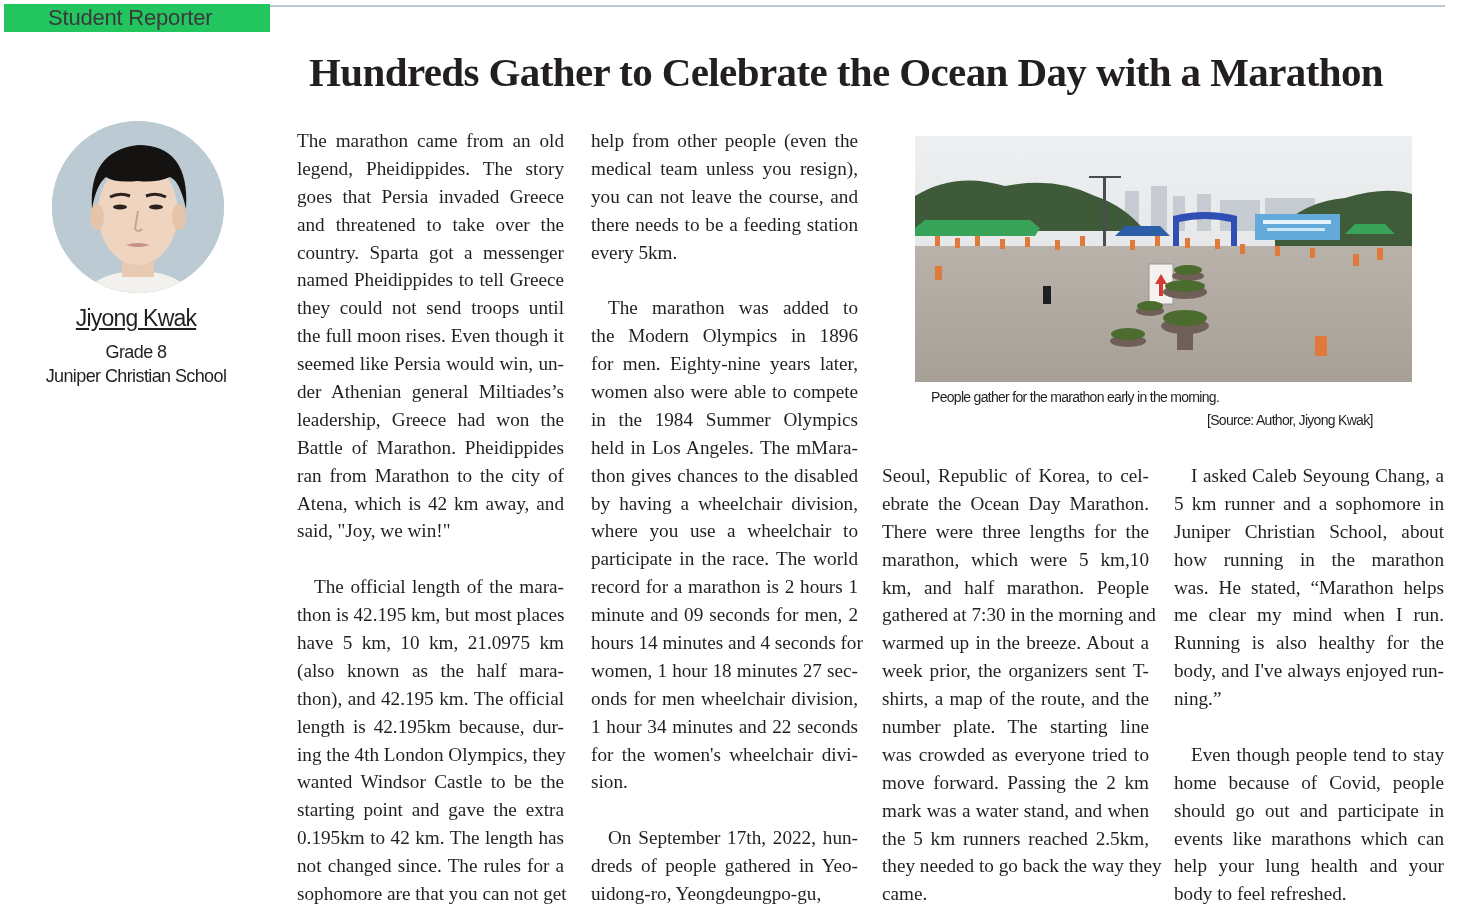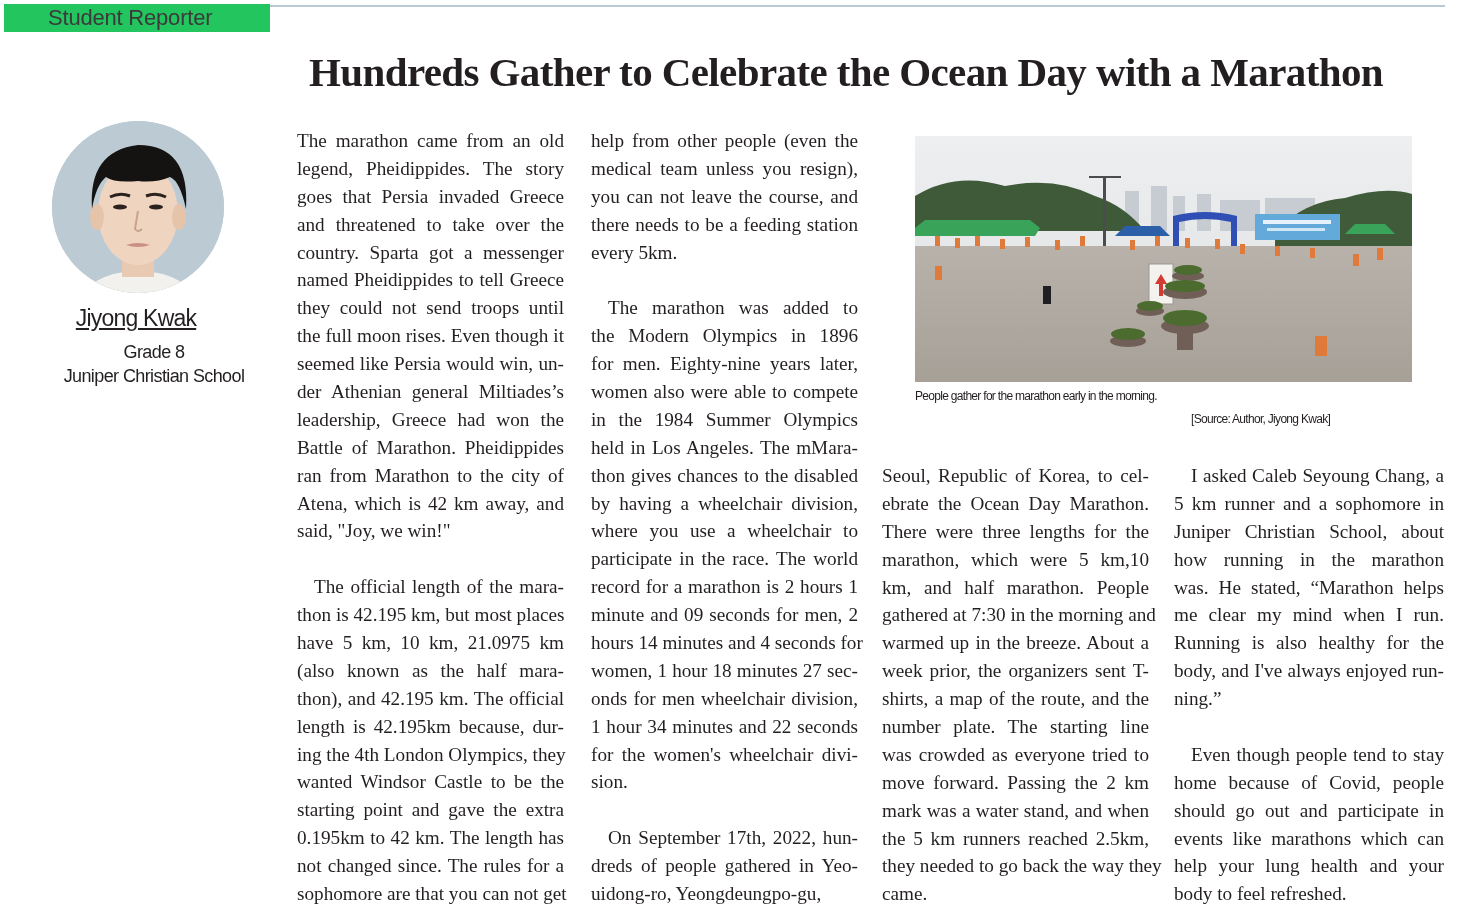--- a/index.html
+++ b/index.html
@@ -19,40 +19,40 @@
     .author-photo {
       position: absolute; left: 52px; top: 121px; width: 172px; height: 172px;
       border-radius: 50%; background: #bccbd3; overflow: hidden;
     }
     .author-name {
       position: absolute; left: 0; top: 305px; width: 272px; text-align: center;
       font-family: "Liberation Sans", sans-serif; font-size: 23px; letter-spacing: -0.8px; color: #231f20; text-decoration: underline;
     }
     .author-meta {
       position: absolute; left: 0; width: 272px; text-align: center;
-      font-family: "Liberation Sans", sans-serif; font-size: 18px; letter-spacing: -0.6px; color: #231f20; padding-left: 18px;
+      font-family: "Liberation Sans", sans-serif; font-size: 18px; letter-spacing: -0.6px; color: #231f20;
     }
     .column {
       position: absolute; width: 267px;
       font-family: "Liberation Serif", serif; font-size: 19.2px; color: #231f20;
     }
     .line {
       height: 27.9px; line-height: 27.9px; white-space: nowrap;
       text-align: justify; text-align-last: justify; overflow: visible;
     }
     .line.last { text-align-last: left; }
     .line.indent { padding-left: 17px; }
     .gap { height: 27.9px; }
     .photo {
       position: absolute; left: 915px; top: 136px; width: 497px; height: 246px; overflow: hidden;
       background: #c4c7c6;
     }
     .caption {
-      position: absolute; font-family: "Liberation Sans", sans-serif; font-size: 12px;
-      letter-spacing: -0.7px; color: #231f20; white-space: nowrap;
+      position: absolute; font-family: "Liberation Sans", sans-serif; font-size: 14px;
+      letter-spacing: -0.7px; color: #231f20; white-space: nowrap; margin-left: 16px;
     }
   </style>
 </head>
 <body>
 
 <div class="section-band">Student Reporter</div>
 <div class="top-rule"></div>
 
 <h1 class="headline">Hundreds Gather to Celebrate the Ocean Day with a Marathon</h1>
 

